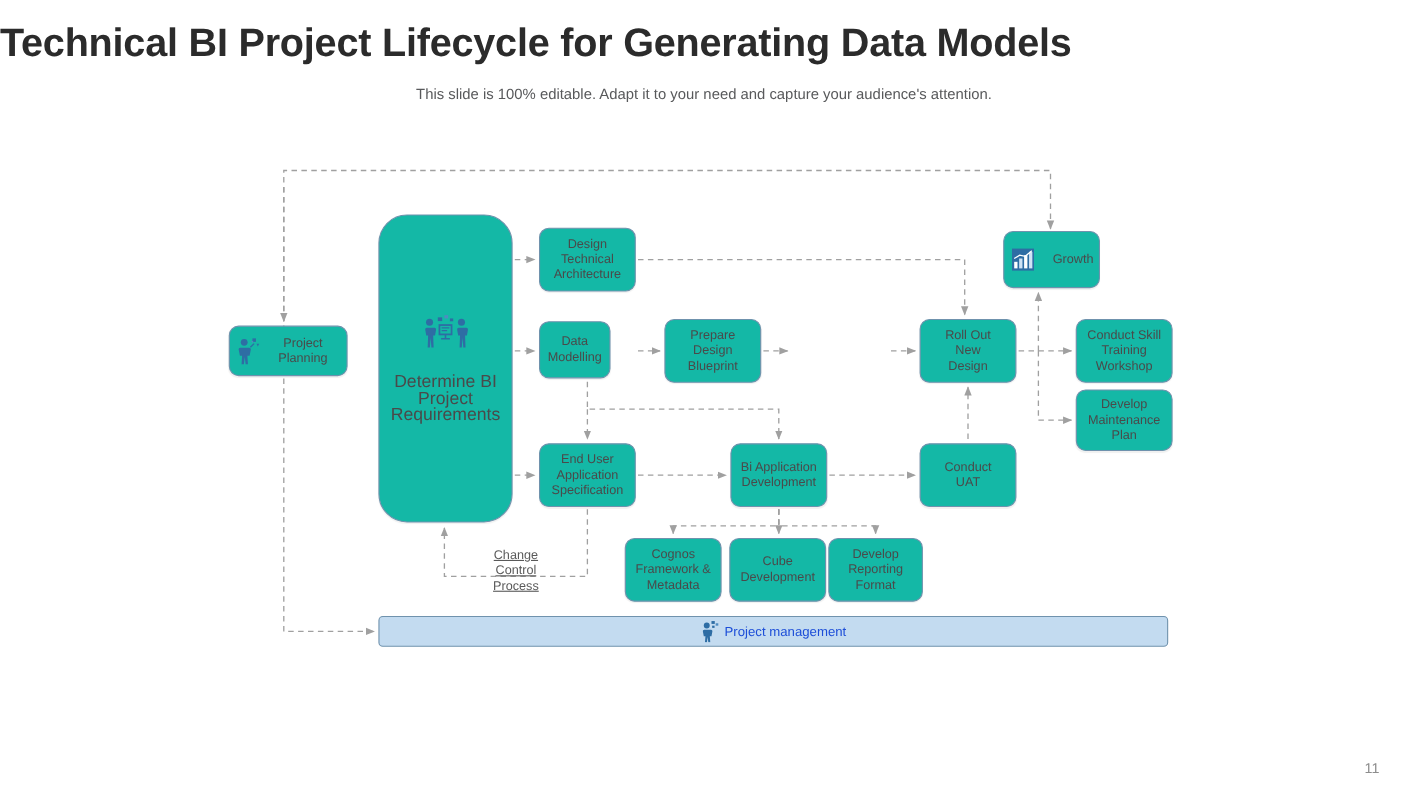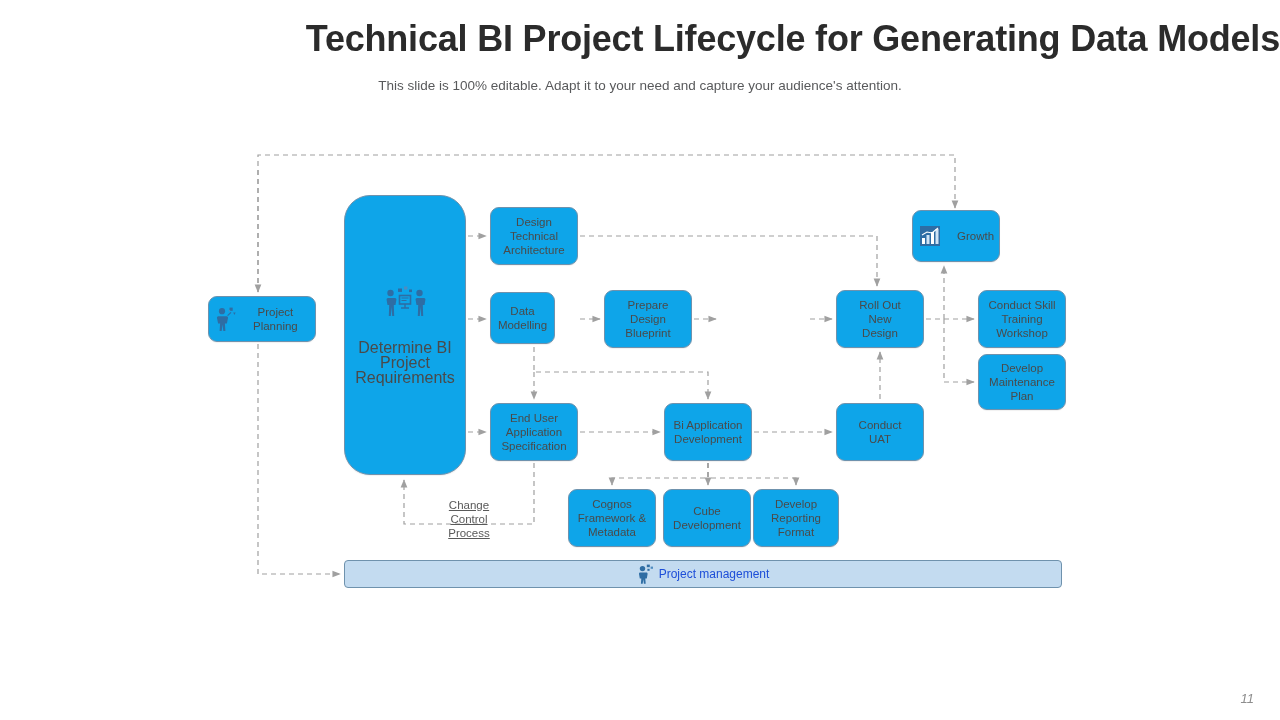--- a/index.html
+++ b/index.html
@@ -4,45 +4,45 @@
 <style>
   html,body{margin:0;padding:0;}
   body{
     width:1280px;height:720px;background:#ffffff;
     font-family:"Liberation Sans", sans-serif;
     overflow:hidden;position:relative;
   }
   #slide{position:absolute;inset:0;width:1280px;height:720px;}
 
   .title{
-    position:absolute;left:0;top:18px;width:1280px;text-align:right;
+    position:absolute;left:0;top:18px;width:1280px;text-align:left;
     font-size:36px;font-weight:bold;letter-spacing:-0.2px;
     color:#2b2b2b;font-family:"Liberation Sans", sans-serif;
     white-space:nowrap;
   }
   .subtitle{
     position:absolute;left:0;top:78px;width:1280px;text-align:center;
     font-size:13.5px;color:#58595b;font-family:"Liberation Sans", sans-serif;
   }
   .footnote{
     position:absolute;left:76px;top:652px;
     font-size:17px;color:#3a3a3a;font-family:"Liberation Sans", sans-serif;
   }
   .pagenum{
     position:absolute;right:26px;bottom:14px;
-    font-size:13px;color:#8d8d8d;font-family:"Liberation Sans", sans-serif;font-style:italic;
+    font-size:13px;color:#8d8d8d;font-family:"Liberation Sans", sans-serif;
   }
 
   
   #diagram{position:absolute;left:0;top:0;width:1280px;height:720px;}
   #wires{position:absolute;left:0;top:0;width:1280px;height:720px;pointer-events:none;}
 
   .node{
     position:absolute;box-sizing:border-box;
-    background:#0ea5e9;border:1px solid #6f92ad;border-radius:9px;
+    background:#14b8a6;border:1px solid #6f92ad;border-radius:9px;
     display:flex;align-items:center;justify-content:center;
     text-align:center;color:#4a4a4a;
     font-family:"Liberation Sans", sans-serif;
     font-size:11.5px;line-height:14px;
     box-shadow:0 1px 1px rgba(0,0,0,0.06);
   }
   .node.big{border-radius:26px;font-size:16px;line-height:15px;}
   .node .lbl{display:block;padding:0 3px;}
 
   .node.icon-left{justify-content:flex-start;padding-left:6px;}

